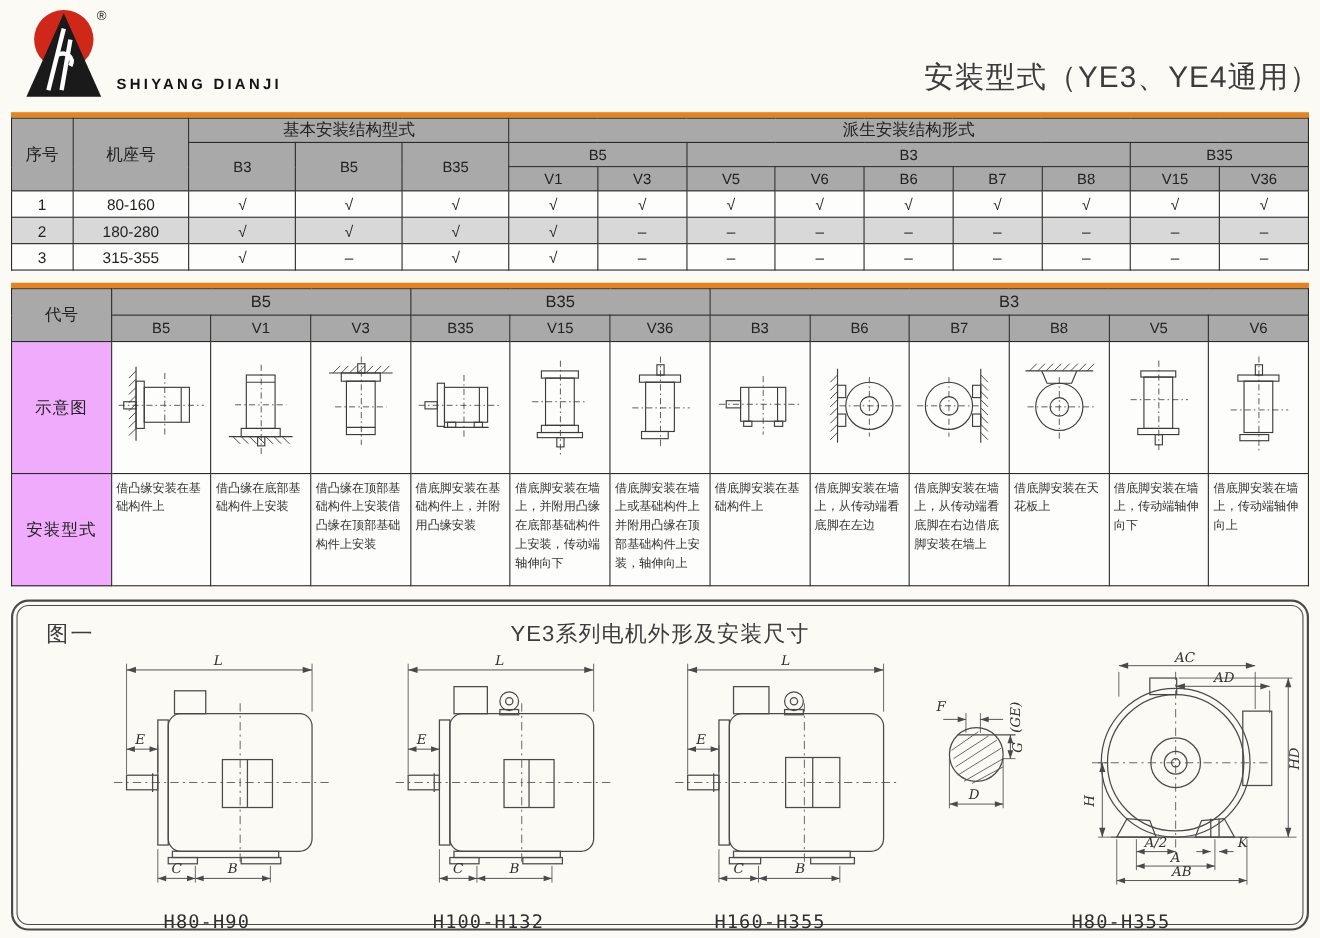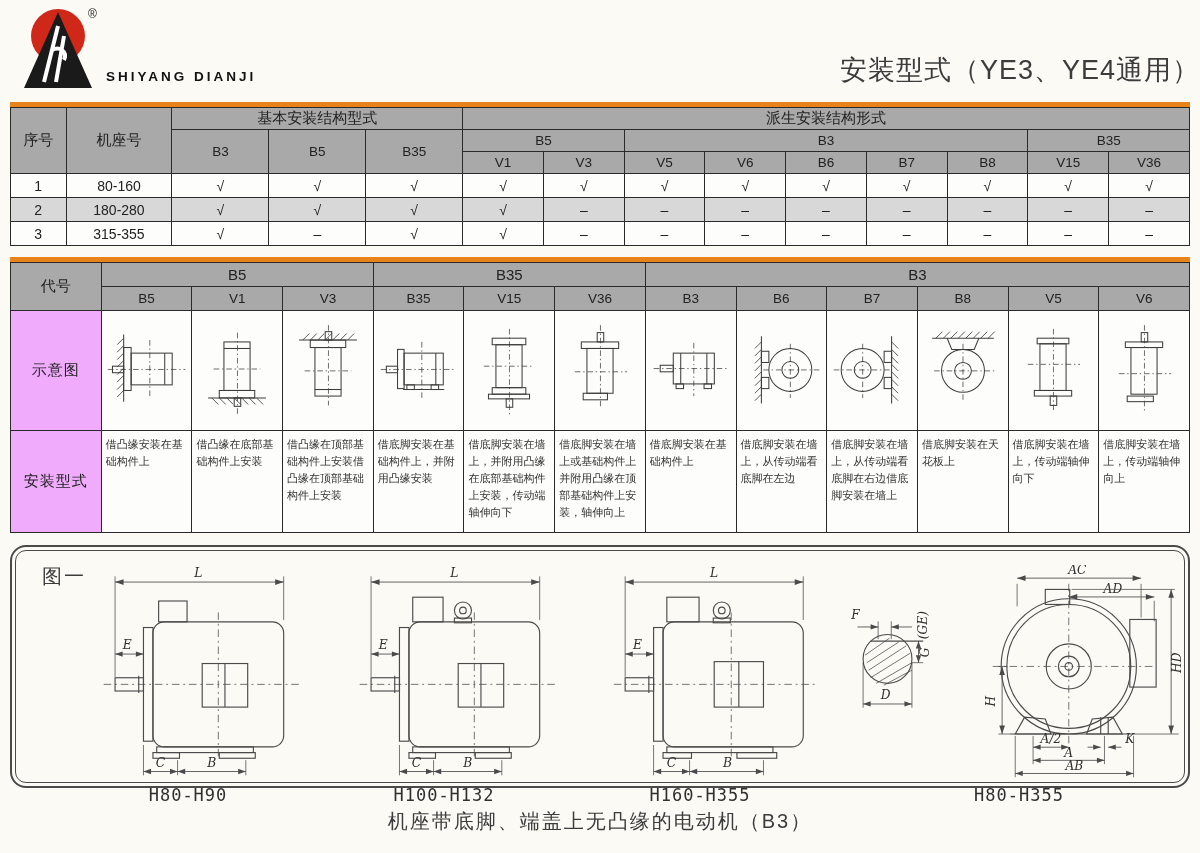--- a/index.html
+++ b/index.html
@@ -22,27 +22,27 @@
   .t1 th{background:var(--hdr);font-size:15px;height:22px}
   .t1 th.code{font-size:13.5px}
   .t1 td{font-size:14px;height:24px;background:#fdfdfb}
   .t1 tr.alt td{background:var(--alt)}
   .t2 th.ghead{background:var(--hdr);font-size:15px;height:24px}
   .t2 th.code{background:var(--hdr);font-size:13.5px;height:24px}
   .t2 th.rowlab{background:#f0abfc;font-size:15px;letter-spacing:1px}
   .t2 td.diag{height:120px;background:#fdfdfb;padding:2px}
   .t2 td.desc{height:102px;background:#fdfdfb;font-size:11px;text-align:left;vertical-align:top;padding:5px 4px;line-height:1.55;color:#333}
   
-  .figouter{margin:12px 10px 0 10px;border:2px solid #4a4a4a;border-radius:16px;padding:3px;height:243px}
+  .figouter{margin:12px 10px 0 10px;border:2px solid #4a4a4a;border-radius:16px;padding:3px;height:301px}
   .figinner{border:1px solid #4a4a4a;border-radius:11px;height:100%;position:relative;padding-top:12px}
   .figlabel{position:absolute;left:26px;top:12px;font-size:20px;color:#3c3c3c;letter-spacing:2px}
   .figtitle{text-align:center;font-size:20px;color:#3c3c3c;letter-spacing:1px}
   .drawings{display:flex;justify-content:space-between;align-items:flex-end;padding:0 44px;margin-top:2px}
   .dblock{text-align:center}
-  .dcap{font-family:"DejaVu Sans Mono",monospace;font-size:17px;color:#2f2f2f;margin-top:0px;letter-spacing:1px}
+  .dcap{font-family:"DejaVu Sans Mono",monospace;font-size:17px;color:#2f2f2f;margin-top:16px;letter-spacing:1px}
   .figcaption{text-align:center;font-size:20px;color:#3c3c3c;margin-top:3px;letter-spacing:2px}
   
   .dln{stroke:#3c3c3c;stroke-width:1.1;fill:none}
   .dsh{stroke:#3c3c3c;stroke-width:.8;fill:none;stroke-dasharray:6 3 1.5 3}
   .hat{stroke:#3c3c3c;stroke-width:.9;fill:none}
   .dln2{stroke:#4a4a4a;stroke-width:1.2;fill:none}
   .dim{stroke:#4a4a4a;stroke-width:.9;fill:none}
   .ext{stroke:#4a4a4a;stroke-width:.8;fill:none}
   .dshL{stroke:#4a4a4a;stroke-width:.8;fill:none;stroke-dasharray:8 4 2 4}
   .ah{fill:#4a4a4a;stroke:none}
@@ -325,20 +325,21 @@
     <td class="desc">借底脚安装在墙上，传动端轴伸向下</td>
     <td class="desc">借底脚安装在墙上，传动端轴伸向上</td>
   </tr>
 </tbody>
     </table>
 </div>
 
 <div class="figouter">
  <div class="figinner">
   <div class="figlabel">图一</div>
+  <div class="figtitle">YE3系列电机外形及安装尺寸</div>
 
   <div class="drawings">
 
     <div class="dblock">
       <svg width="256" height="216" viewBox="0 0 270 228">
         <line class="ext" x1="58" y1="12" x2="58" y2="118"></line>
         <line class="ext" x1="236" y1="12" x2="236" y2="58"></line>
         <line class="dim" x1="58" y1="18" x2="236" y2="18"></line>
         <path class="ah" d="M58 18l9-3v6z"></path>
             <path class="ah" d="M236 18l-9-3v6z"></path>

